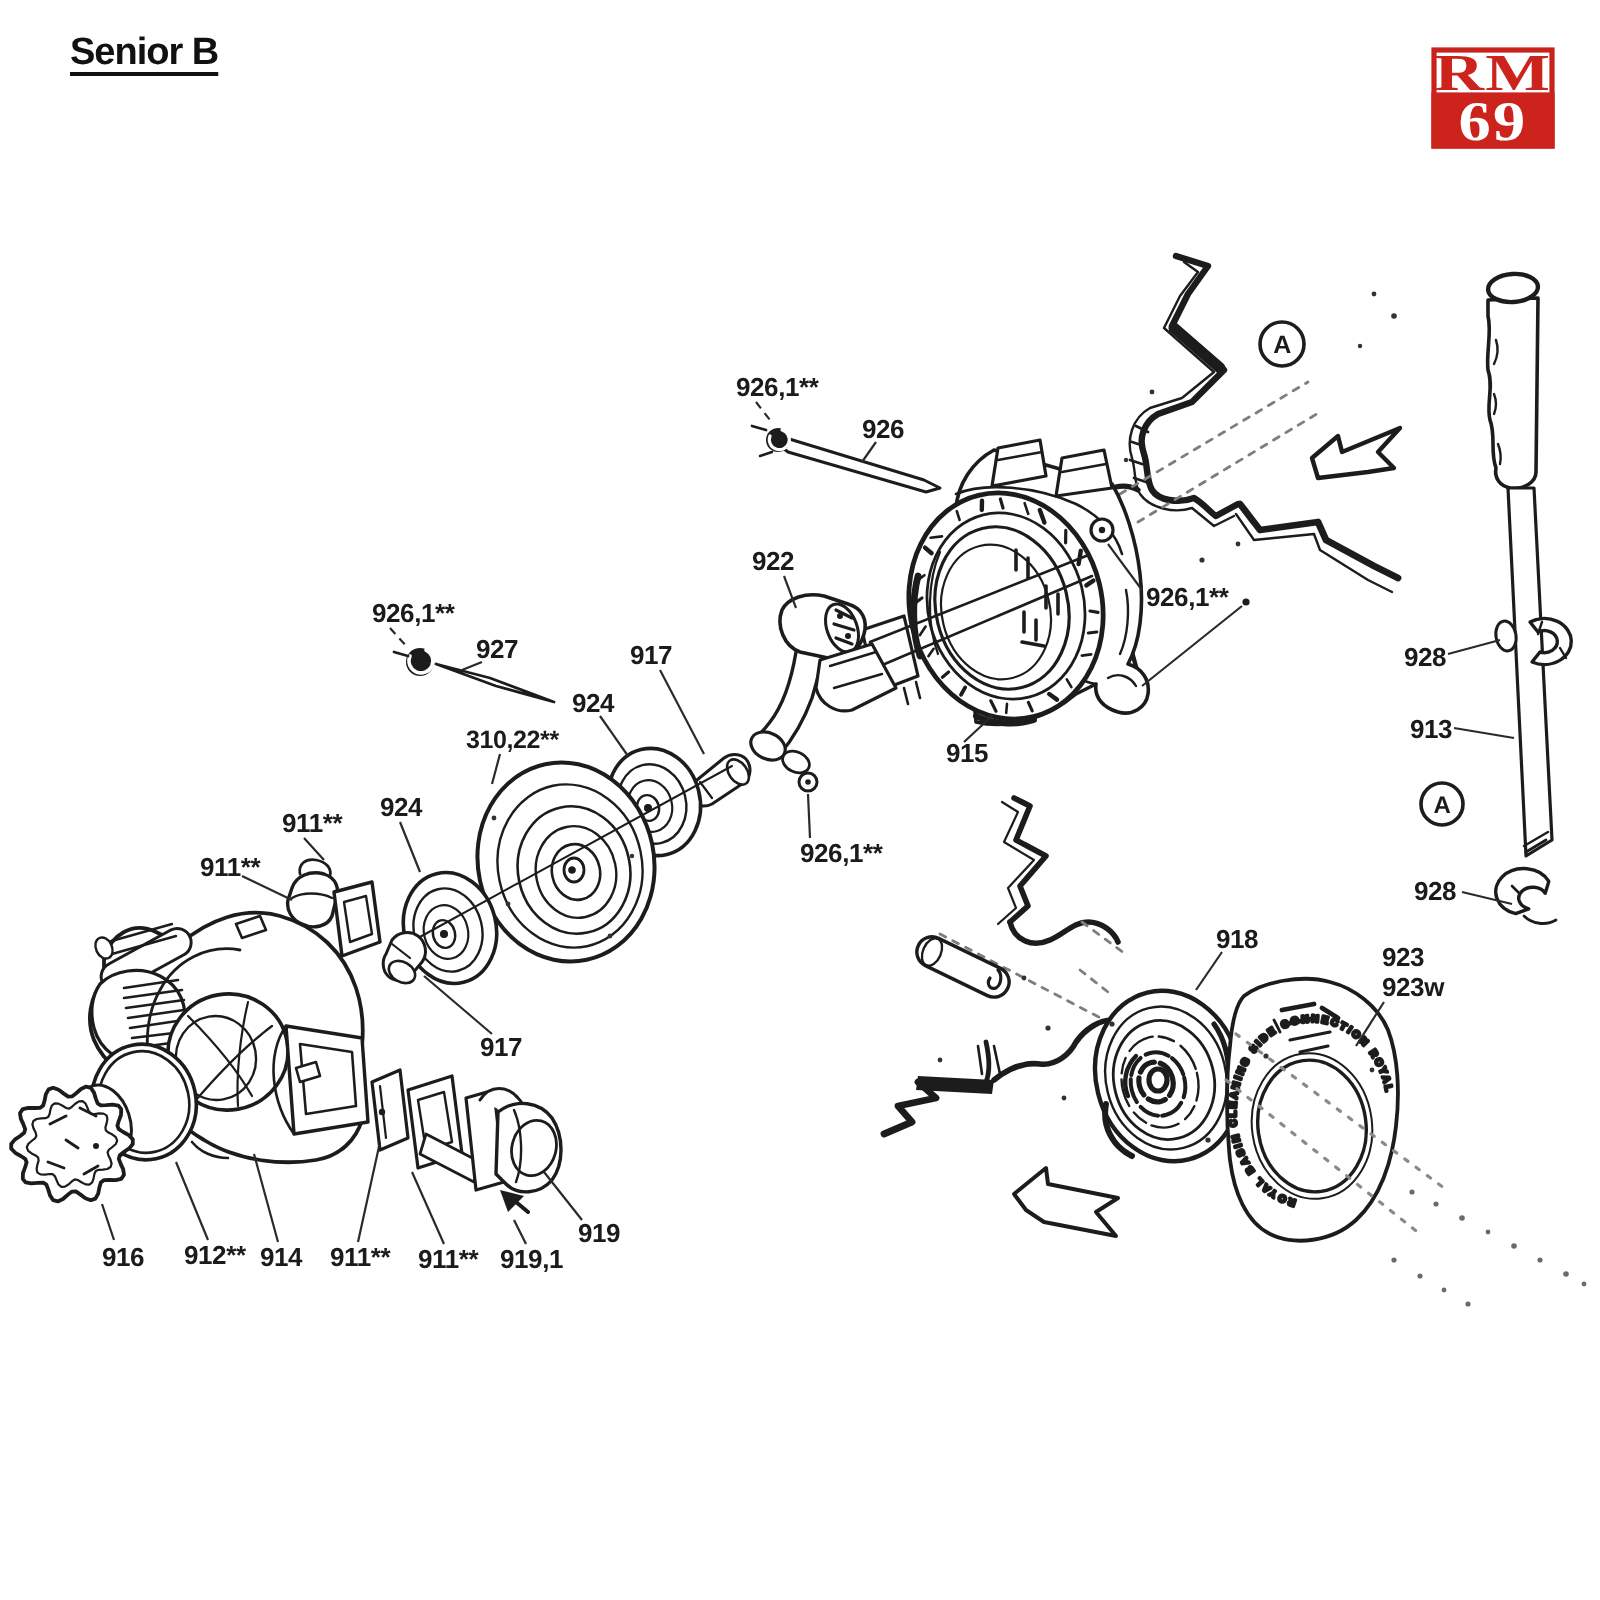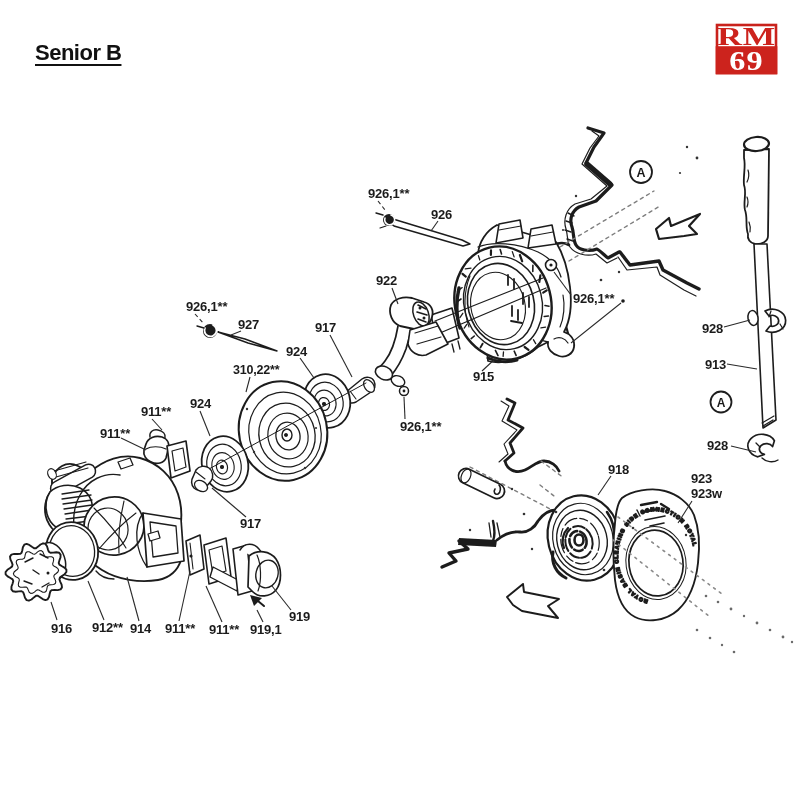--- a/index.html
+++ b/index.html
@@ -1,18 +1,18 @@
 <!DOCTYPE html>
 <html><head>
 <meta charset="utf-8">
 <style>
   html,body{margin:0;padding:0;background:#ffffff;}
   #page{position:relative;width:800px;height:800px;background:#fff;overflow:hidden;
         font-family:"Liberation Sans", sans-serif;}
-  .title{position:absolute;left:35px;top:40px;font-size:22px;font-weight:bold;color:#111;
+  .title{position:absolute;left:35px;top:16px;font-size:19px;font-weight:bold;color:#111;
          letter-spacing:-0.5px;}
   .title u{text-decoration-thickness:2px;text-underline-offset:4px;}
 </style>
 </head>
 <body>
 <div id="page">
   <div class="title"><u>Senior B</u></div>
   <svg width="800" height="800" viewBox="0 0 800 800" style="position:absolute;left:0;top:0">
     <defs>
         <filter id="soft" x="-2%" y="-2%" width="104%" height="104%">

